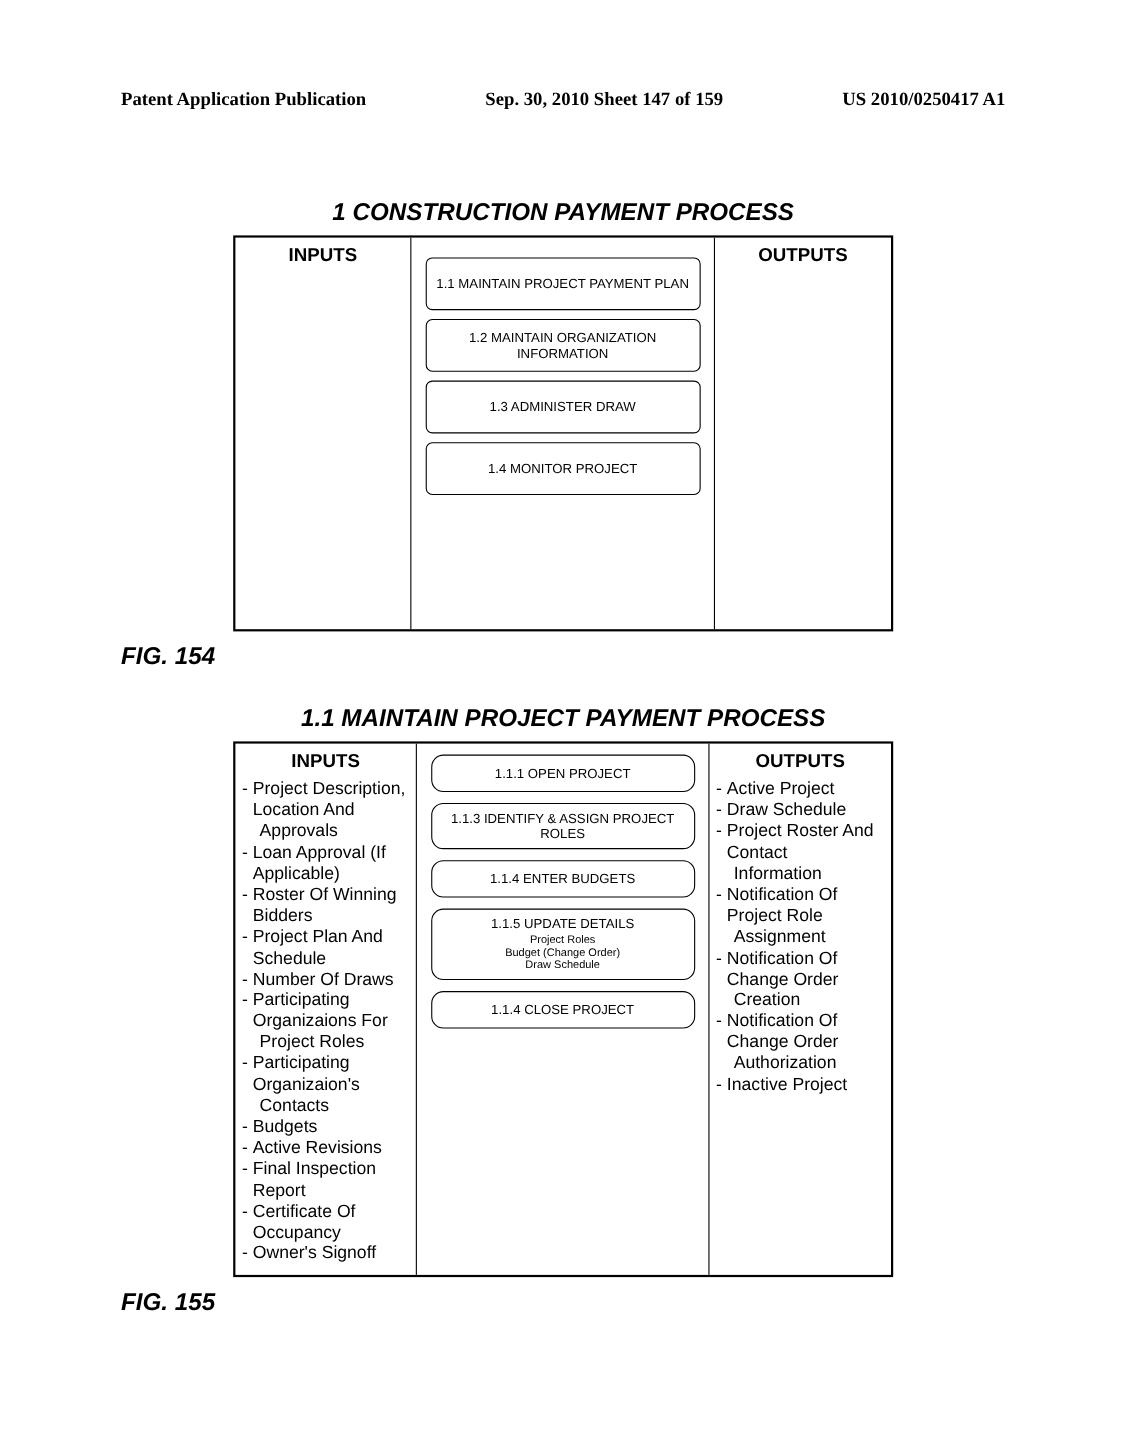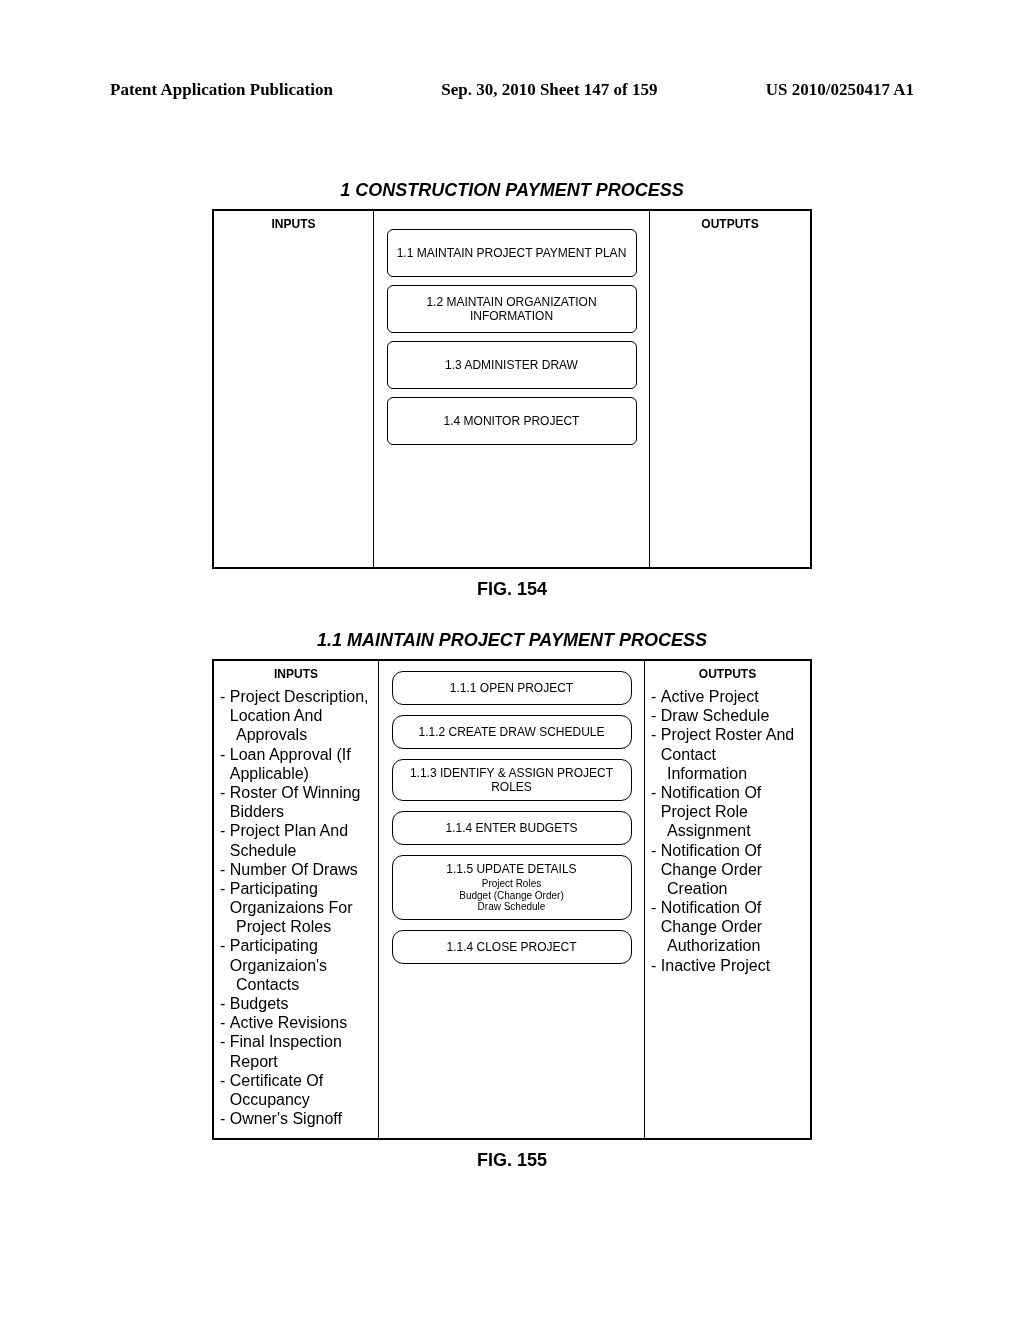--- a/index.html
+++ b/index.html
@@ -21,41 +21,41 @@
     justify-content: space-between;
     font-size: 17px;
     font-weight: bold;
     margin-bottom: 80px;
   }
   .diagram-title {
     text-align: center;
     font-weight: bold;
     font-style: italic;
     font-family: Arial, Helvetica, sans-serif;
-    font-size: 18px;
+    font-size: 22px;
     margin-bottom: 8px;
   }
   .diagram-frame {
     border: 2px solid #000;
     display: flex;
     width: 600px;
     margin: 0 auto;
     box-sizing: border-box;
   }
   .col {
     box-sizing: border-box;
     padding: 6px 6px 10px 6px;
   }
   .col-inputs { width: 160px; border-right: 1px solid #000; }
   .col-process { flex: 1; border-right: 1px solid #000; display:flex; flex-direction:column; align-items:center; padding-top:18px; padding-bottom:24px;}
   .col-outputs { width: 160px; }
   .col-header {
     font-family: Arial, Helvetica, sans-serif;
     font-weight: bold;
-    font-size: 12px;
+    font-size: 17px;
     text-align: center;
     margin-bottom: 6px;
   }
   .process-box {
     border: 1.5px solid #000;
     border-radius: 6px;
     width: 250px;
     min-height: 48px;
     display: flex;
     flex-direction: column;
@@ -83,24 +83,24 @@
     display: flex;
   }
   .io-list .item::before {
     content: "- ";
     white-space: pre;
   }
   .io-list .indent {
     margin-left: 8px;
   }
   .fig-caption {
-    text-align: center;
-    font-family: Arial, Helvetica, sans-serif;
-    font-weight: bold;
-    font-size: 18px;
+    font-family: Arial, Helvetica, sans-serif;
+    font-weight: bold;
+    font-style: italic;
+    font-size: 22px;
     margin-top: 10px;
     margin-bottom: 30px;
   }
   
   .diagram2 .col-inputs,
   .diagram2 .col-outputs { width: 165px; }
   .diagram2 .process-box { width: 240px; }
   .diagram2 .col-process { padding-top:10px; padding-bottom:10px; }
   .frame-tall { min-height: 360px; }
 </style>
@@ -176,23 +176,20 @@
           <div class="item">
             <span>Owner's Signoff</span>
           </div>
         </div>
     </div>
     <div class="col col-process" id="fig155-processes">
         <div class="process-box small">
           <div>1.1.1 OPEN PROJECT</div>
         </div>
         <div class="process-box small">
-          <div>1.1.2 CREATE DRAW SCHEDULE</div>
-        </div>
-        <div class="process-box small">
           <div>1.1.3 IDENTIFY &amp; ASSIGN PROJECT ROLES</div>
         </div>
         <div class="process-box small">
           <div>1.1.4 ENTER BUDGETS</div>
         </div>
         <div class="process-box small">
           <div>1.1.5 UPDATE DETAILS</div>
           <div class="sub-lines">
             <div>Project Roles</div>
             <div>Budget (Change Order)</div>

